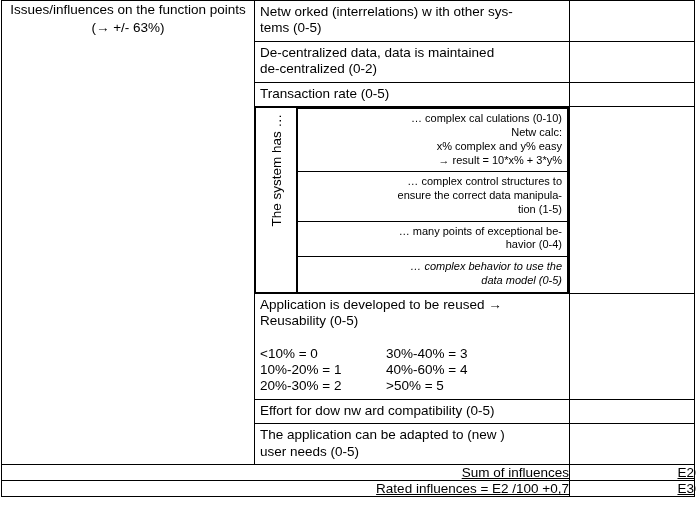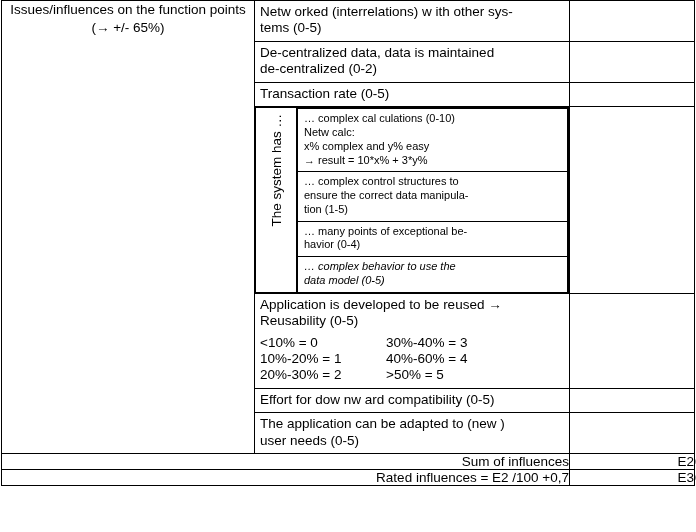--- a/index.html
+++ b/index.html
@@ -52,20 +52,21 @@
   }
   .inner-table {
     border-collapse: collapse;
     table-layout: fixed;
     width: 100%;
   }
   .inner-table td {
     border: none;
     padding: 0;
     vertical-align: top;
+    text-align: right;
   }
   .vert-cell {
     width: 40px;
     border-right: 1px solid #000 !important;
     position: relative;
     vertical-align: middle;
     text-align: center;
   }
   .vert-text {
     writing-mode: vertical-rl;
@@ -79,46 +80,46 @@
     border-bottom: 1px solid #000 !important;
     padding: 3px 5px 4px 6px;
     font-size: 11px;
     line-height: 1.25;
   }
   .sub-rows tr:last-child td.subrow {
     border-bottom: none !important;
     font-style: italic;
   }
   .reuse-grid {
-    margin-top: 5px;
+    margin-top: 16px;
     font-size: 13.5px;
     line-height: 1.22;
   }
   .reuse-grid span.col1 {
     display: inline-block;
     width: 126px;
   }
   .footer-row td {
     font-size: 13.5px;
     padding: 3px 5px 4px 5px;
   }
-  .t-right { text-align: right; }
+  .t-right { text-align: right; text-decoration: underline; }
   .t-center { text-align: center; }
   .blank-cell { }
 </style>
 </head>
 <body>
 
 <div class="sheet">
   <table class="grid">
     <tbody>
 
       <tr>
         <td class="label-col" rowspan="7">
-          <div>Issues/influences on the function points (→ +/- 65%)</div>
+          <div>Issues/influences on the function points (→ +/- 63%)</div>
         </td>
         <td class="mid-col">
           <div class="cell-pad">
             <div>Netw orked (interrelations) w ith other sys-</div>
             <div>tems (0-5)</div>
           </div>
         </td>
         <td class="right-col blank-cell">
           <div class="cell-pad t-center"></div>
         </td>

